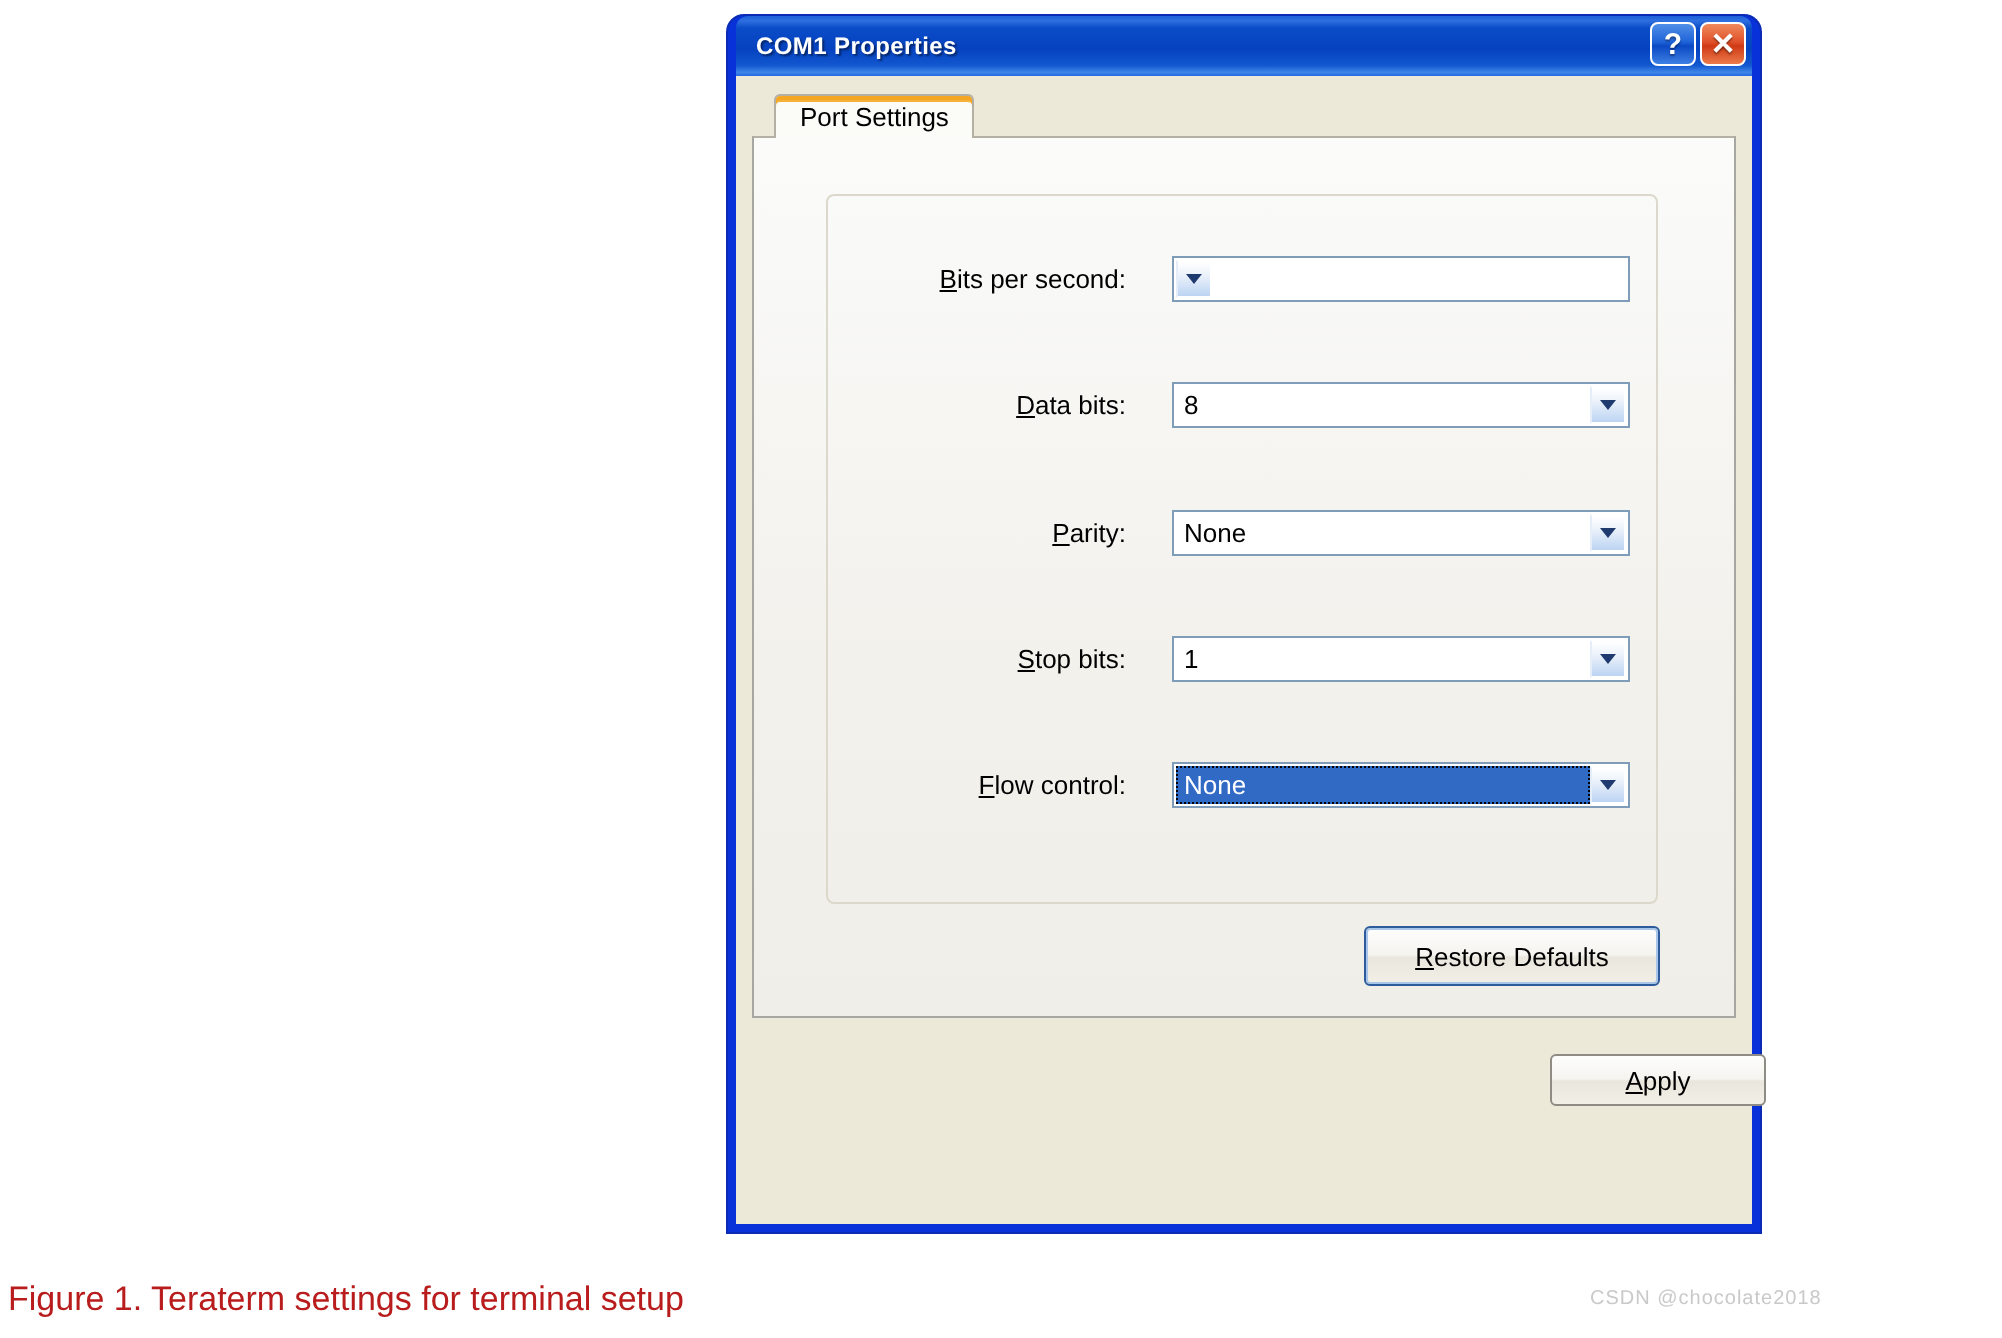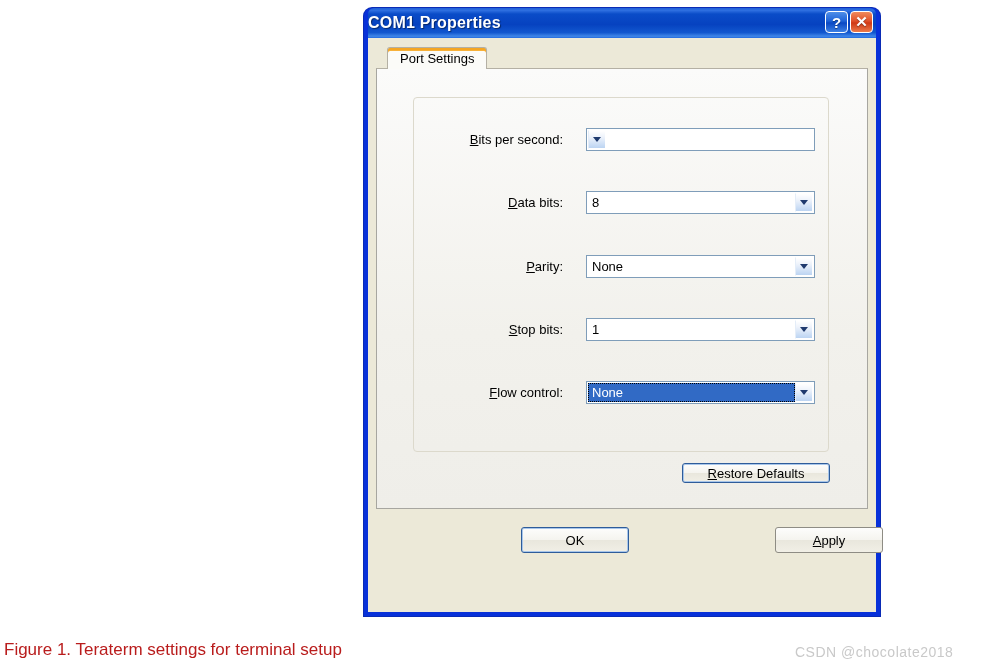--- a/index.html
+++ b/index.html
@@ -34,23 +34,23 @@
     position: relative;
     background: linear-gradient(to bottom,
         #1f5fd8 0%, #2e6fe0 8%, #0a4cc8 20%,
         #0642c0 55%, #1157cf 82%, #3f86e8 94%, #226ae0 100%);
     border-radius: 6px 6px 0 0;
     display: flex;
     align-items: center;
   }
   .title-text {
     color: #ffffff;
-    font-size: 16px;
+    font-size: 12px;
     font-weight: bold;
-    padding-left: 0;
+    padding-left: 10px;
     letter-spacing: 0.2px;
     text-shadow: 1px 1px 1px rgba(0,0,0,0.45);
     white-space: nowrap;
   }
   .title-buttons {
     position: absolute;
     right: 3px;
     top: 3px;
     display: flex;
     gap: 2px;
@@ -222,21 +222,21 @@
   .btn.default {
     border: 1px solid #2e5c9a;
     box-shadow: 0 0 0 1px #a8c6ea inset;
   }
 
   .btn-restore {
     position: absolute;
     left: 305px;
     top: 394px;
     width: 148px;
-    height: 20px;
+    height: 30px;
   }
 
   .footer-buttons {
     position: absolute;
     left: 8px;
     right: 8px;
     top: 489px;
     height: 26px;
   }
   .btn-ok      { position: absolute; left: 145px; top: 0; width: 108px; height: 26px; }
@@ -250,21 +250,21 @@
     top: 640px;
     font-size: 17px;
     font-weight: normal;
     color: #b91c1c;
     white-space: nowrap;
   }
   .watermark {
     position: absolute;
     left: 795px;
     top: 644px;
-    font-size: 14px;
+    font-size: 10px;
     color: #c9c9c9;
     white-space: nowrap;
     letter-spacing: 0.5px;
   }
 </style>
 </head>
 <body>
 
 <div class="window">
 
@@ -341,23 +341,20 @@
 
       </div>
 
       <div class="btn default btn-restore">
         <span><u>R</u><span>estore Defaults</span></span>
       </div>
 
     </div>
 
     <div class="footer-buttons">
-      <div class="btn default btn-ok">
-        <span>OK</span>
-      </div>
       <div class="btn btn-apply">
         <span><u>A</u><span>pply</span></span>
       </div>
     </div>
 
   </div>
 </div>
 
 <div class="caption">Figure 1.  Teraterm settings for terminal setup</div>
 <div class="watermark">CSDN @chocolate2018</div>

